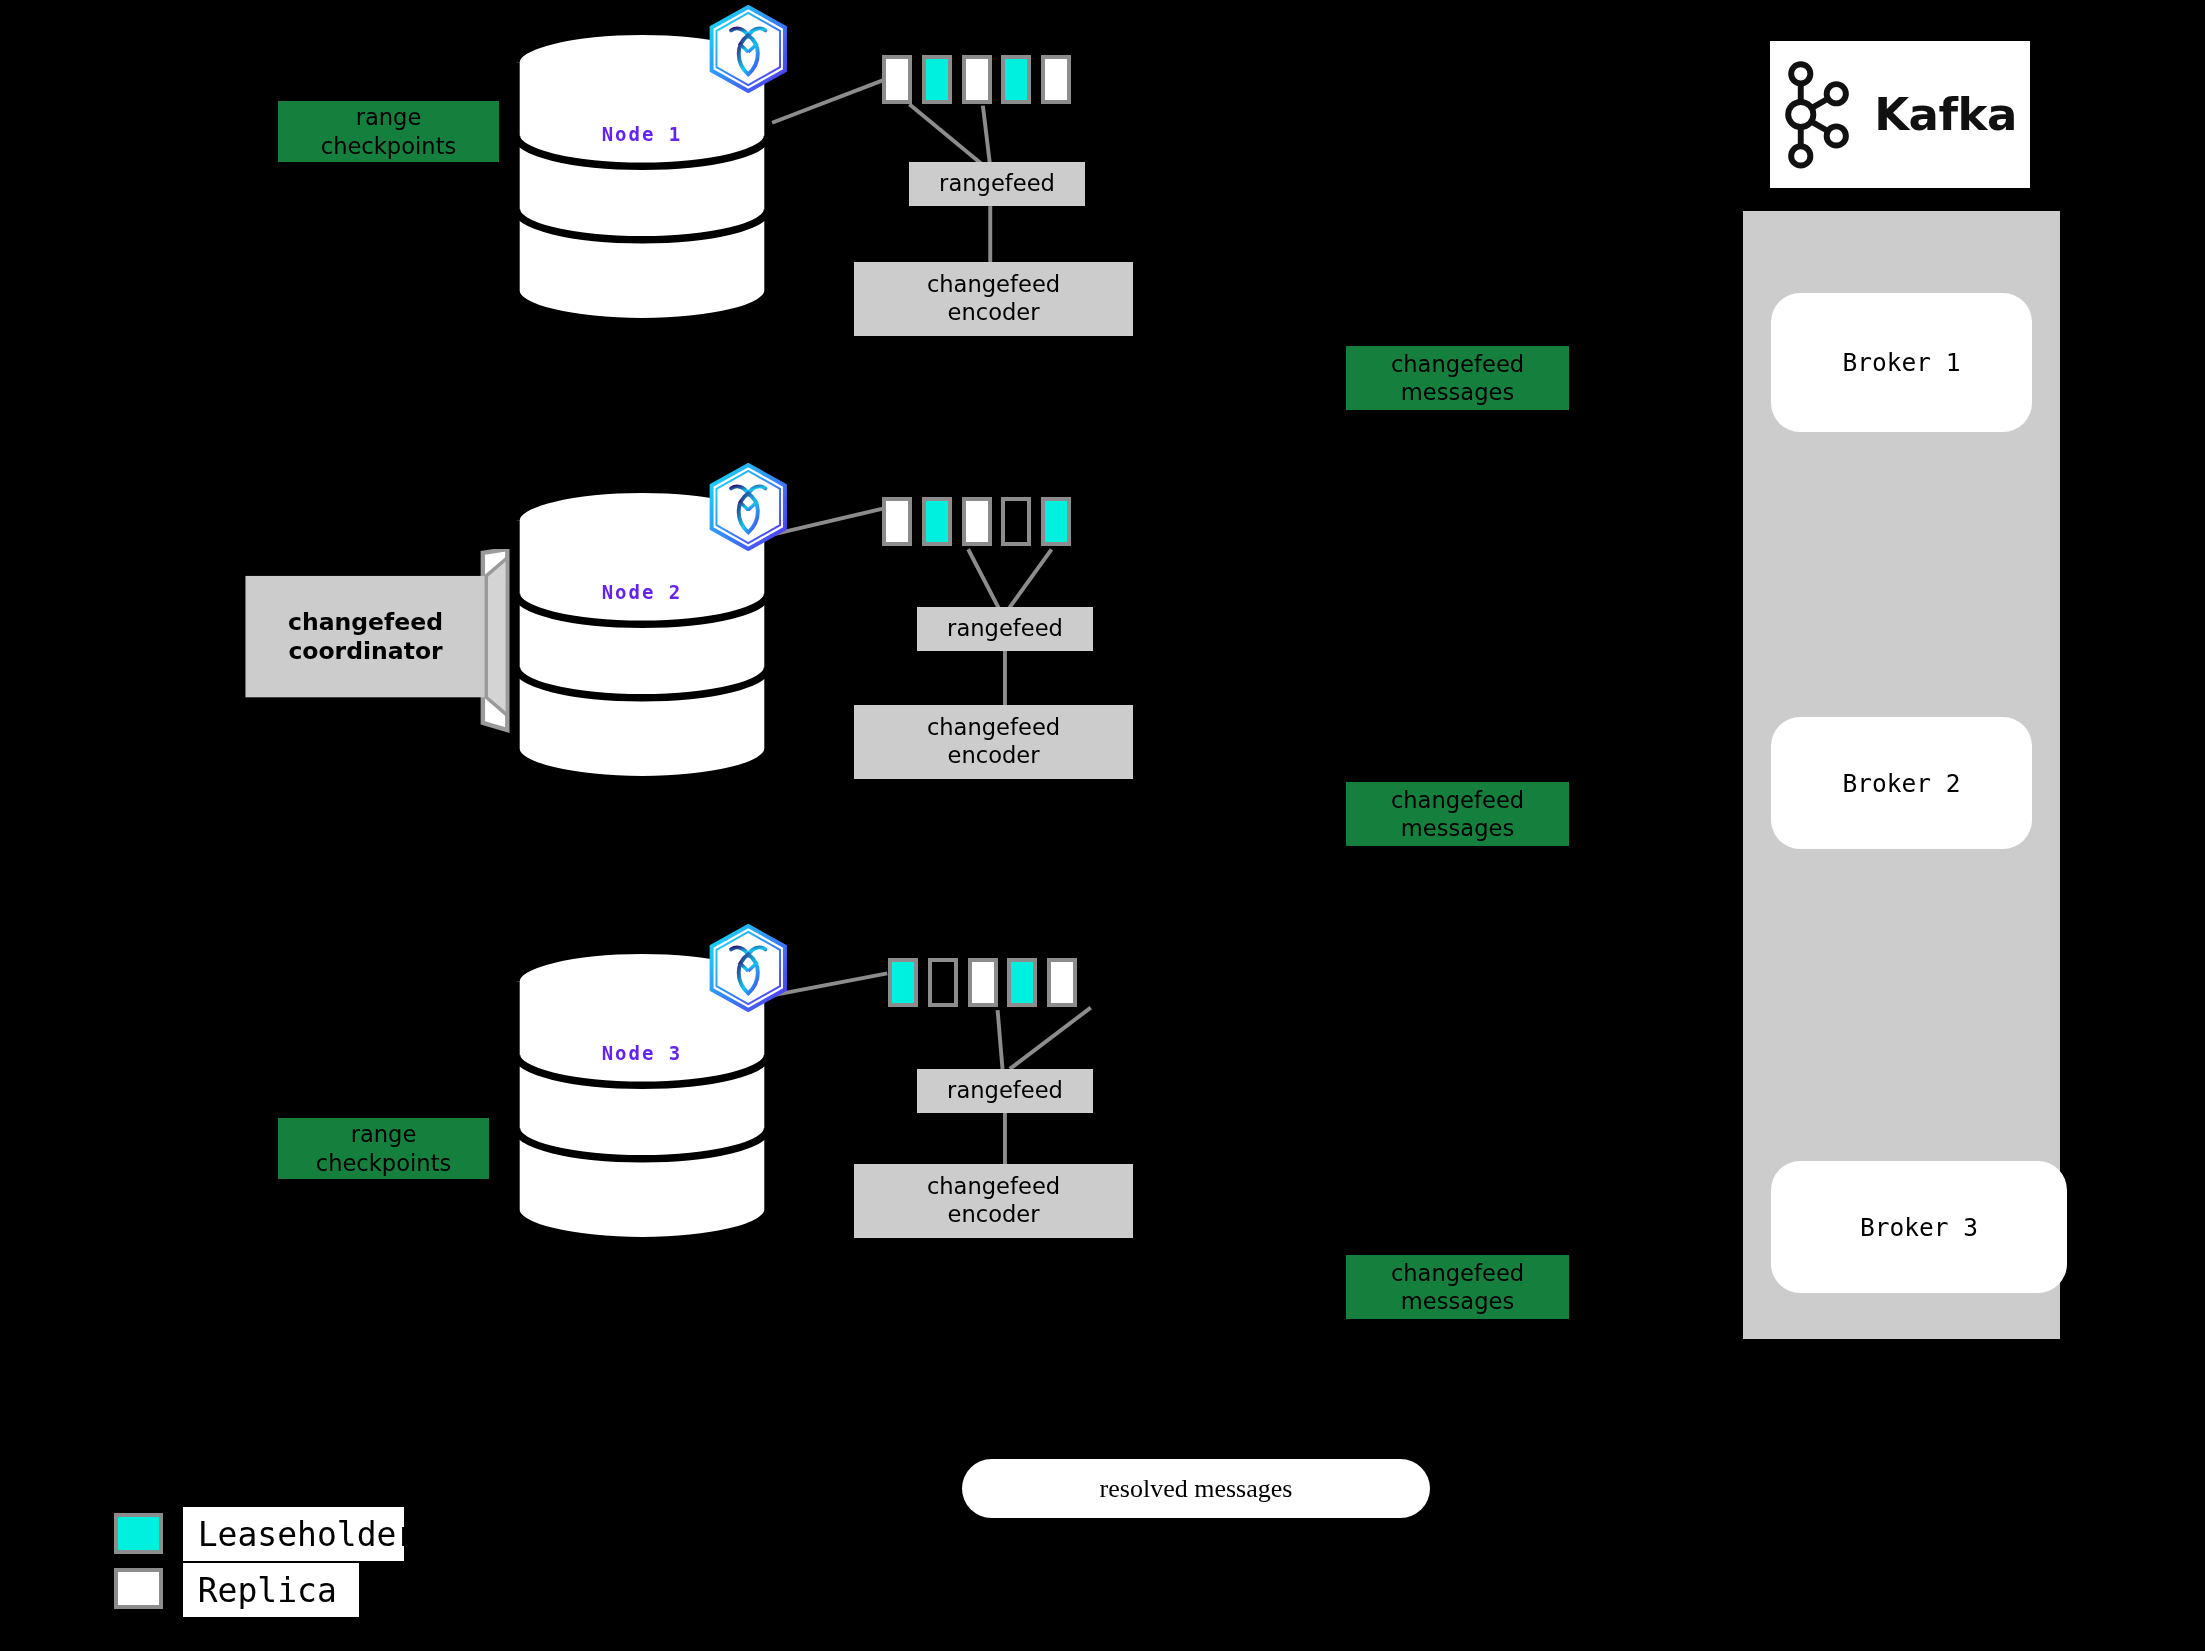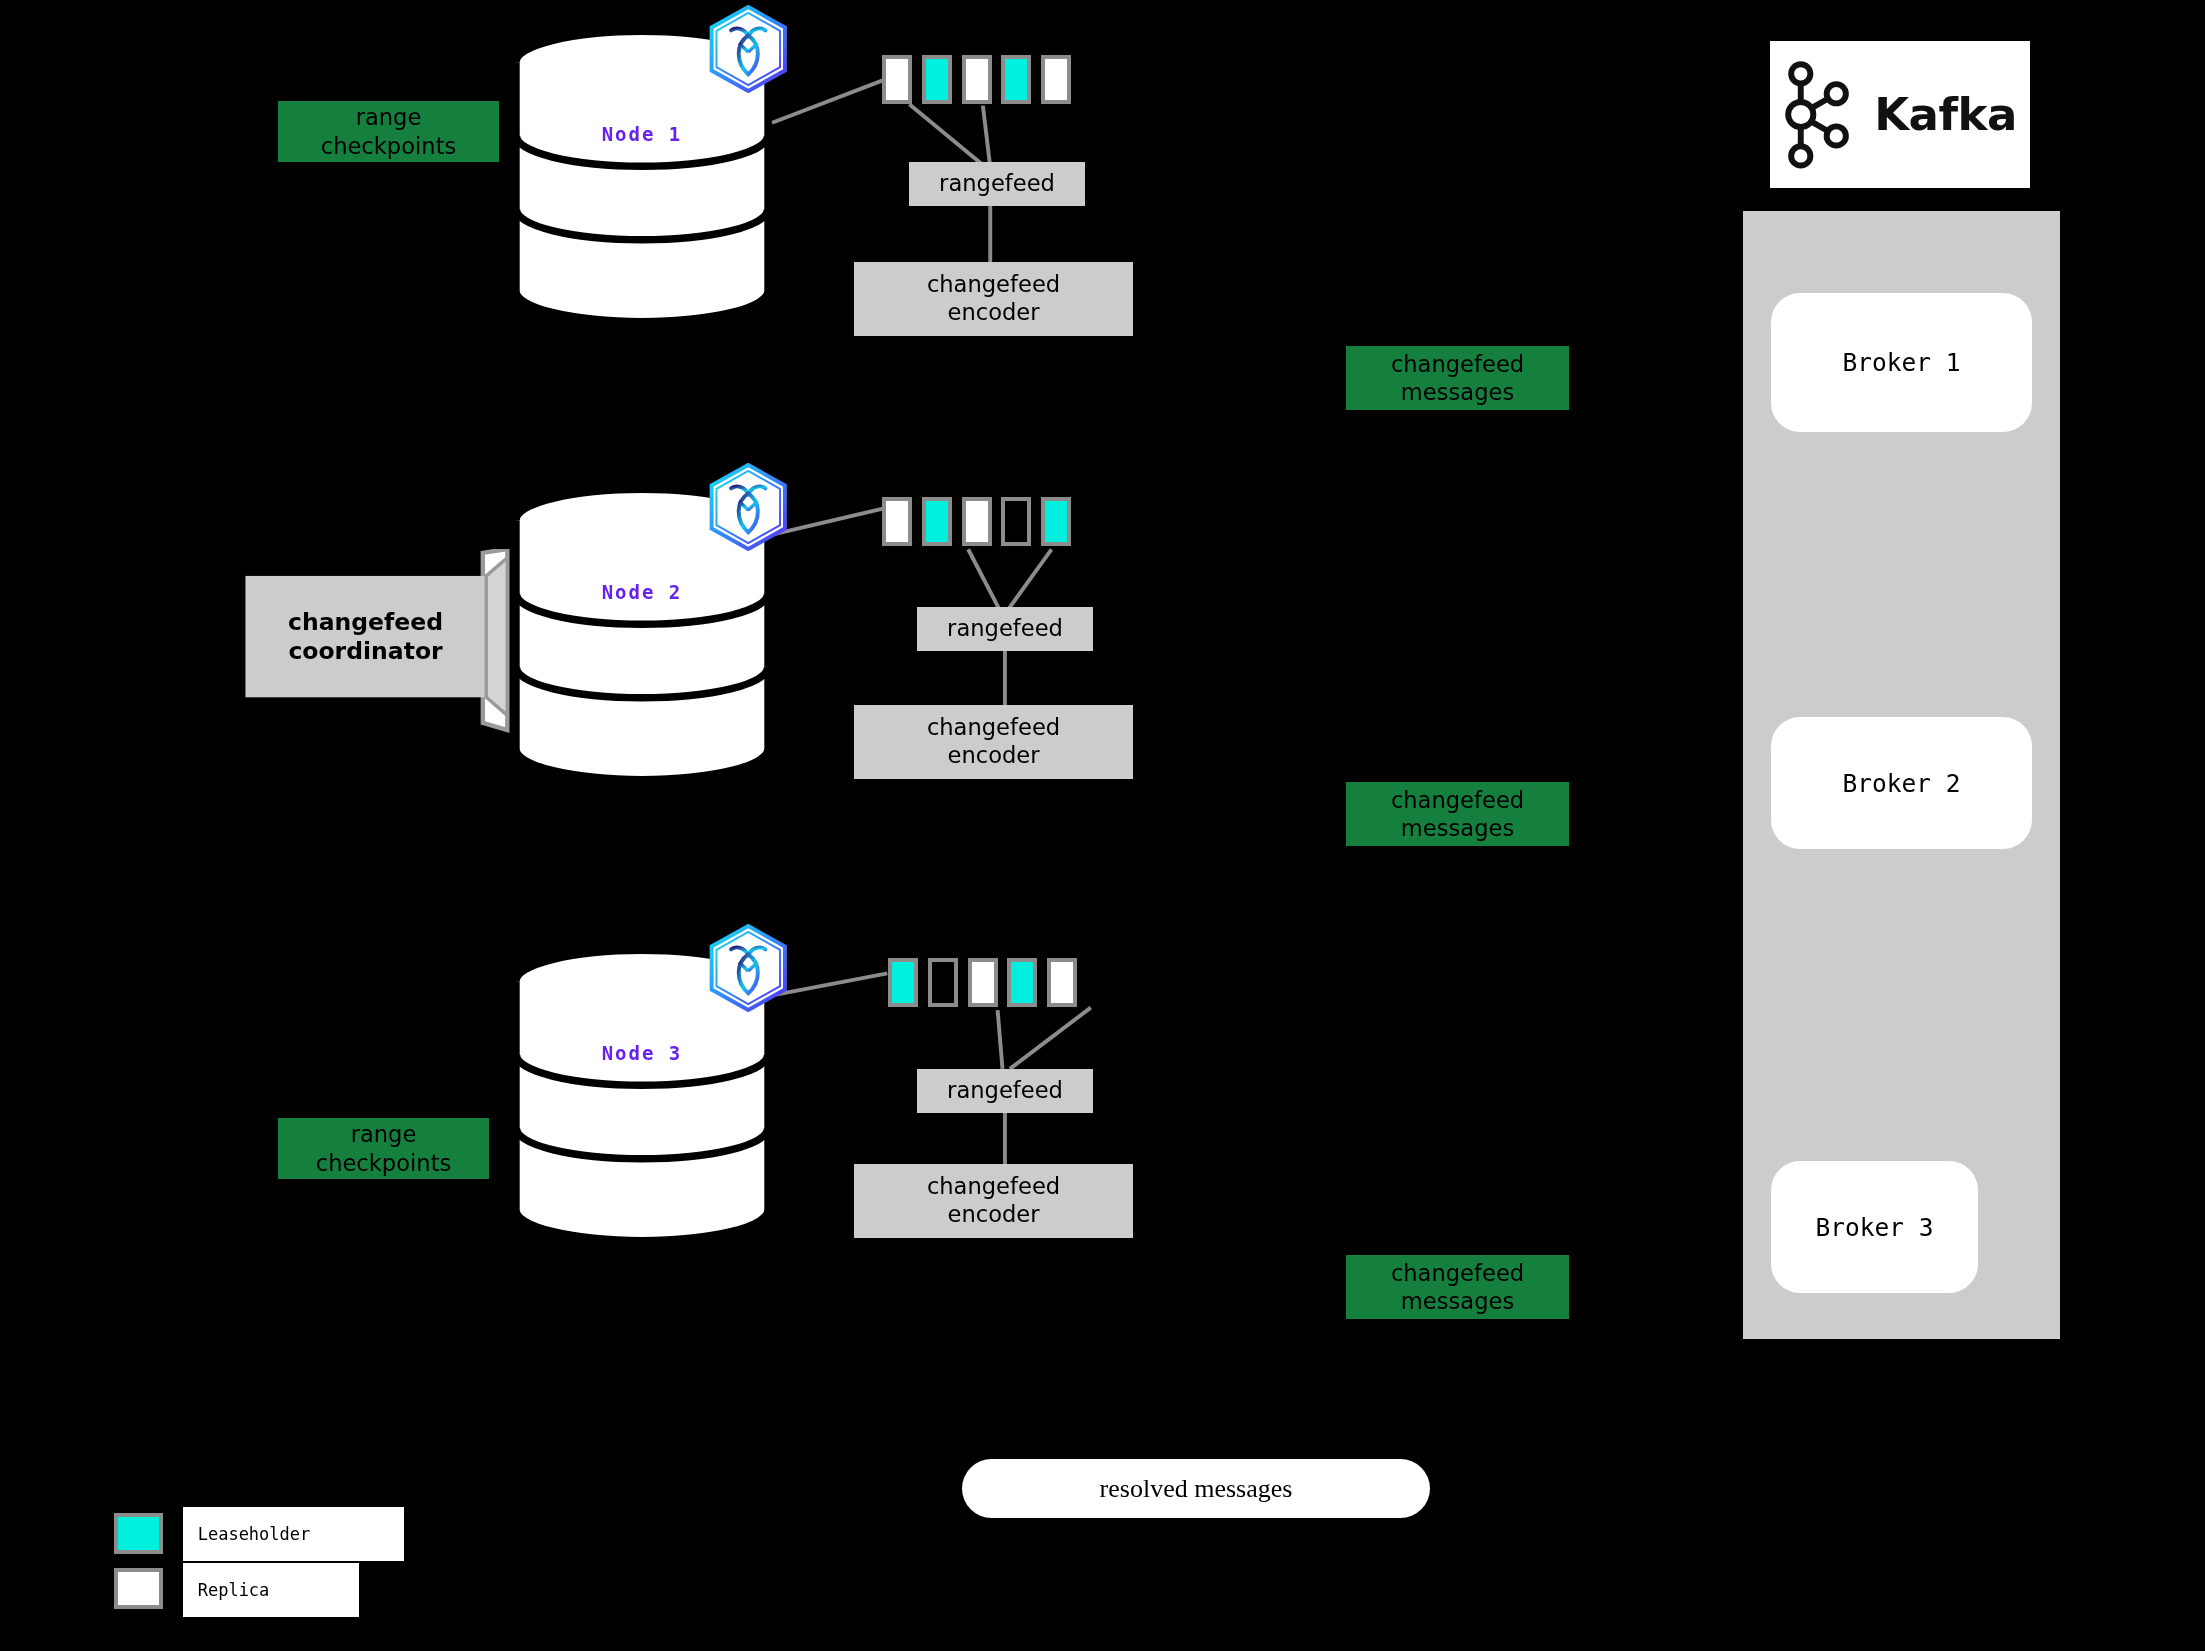--- a/index.html
+++ b/index.html
@@ -81,21 +81,21 @@
     font-family:Liberation Serif, serif;
     font-size:26px;color:#000;
   }
 
   
   .legend-swatch{position:absolute;width:49px;height:41px;border:4.4px solid #8c8c8c;box-sizing:border-box;}
   .legend-text{
     position:absolute;background:#ffffff;color:#000;
     display:flex;align-items:center;justify-content:flex-start;
     padding-left:14.7px;box-sizing:border-box;
-    font-family:"DejaVu Sans Mono","Liberation Mono",monospace;font-size:17px;
+    font-family:"DejaVu Sans Mono","Liberation Mono",monospace;font-size:33px;
   }
 
   
   #wires{position:absolute;left:0;top:0;width:2205px;height:1652px;pointer-events:none;}
 </style>
 </head>
 <body>
 
 <div id="stage">
 
@@ -266,21 +266,21 @@
         <line x1="39" y1="85" x2="60" y2="97"></line>
       </g>
     </svg>
     <span class="kname">Kafka</span>
   </div>
 
   <div id="kafka-cluster" style="left:1743px;top:211px;width:317px;height:1128px;"></div>
 
   <div class="broker" style="left:1771px;top:293px;width:261px;height:139px;">Broker 1</div>
   <div class="broker" style="left:1771px;top:717px;width:261px;height:132px;">Broker 2</div>
-  <div class="broker" style="left:1771px;top:1161px;width:207px;height:132px;">Broker 3</div>
+  <div class="broker" style="left:1771px;top:1161px;width:296px;height:132px;">Broker 3</div>
 
   <div id="resolved-pill" style="left:962px;top:1459px;width:468px;height:59px;">resolved messages</div>
 
   <div class="legend-swatch" style="left:114px;top:1513px;background:#00f0e0;"></div>
   <div class="legend-text" style="left:183px;top:1507px;width:221px;height:54px;">Leaseholder</div>
 
   <div class="legend-swatch" style="left:114px;top:1568px;background:#ffffff;"></div>
   <div class="legend-text" style="left:183px;top:1563px;width:176px;height:54px;">Replica</div>
 
 </div>

